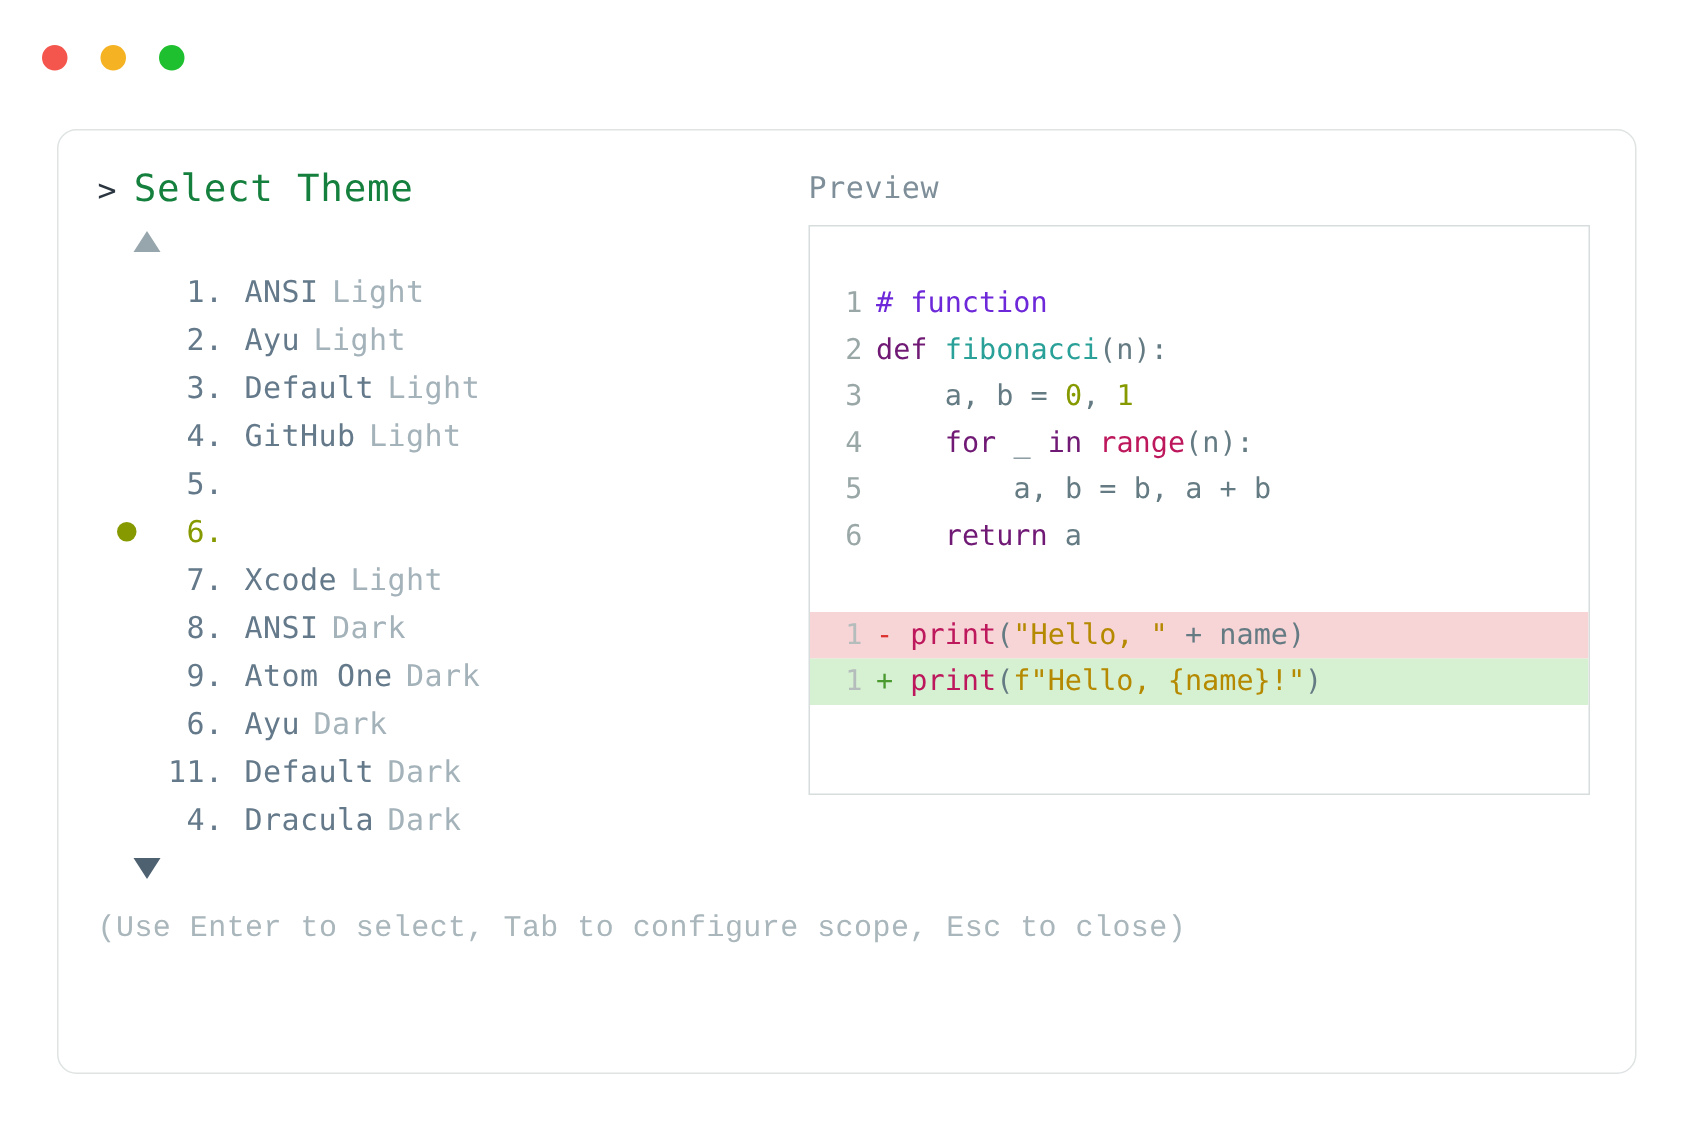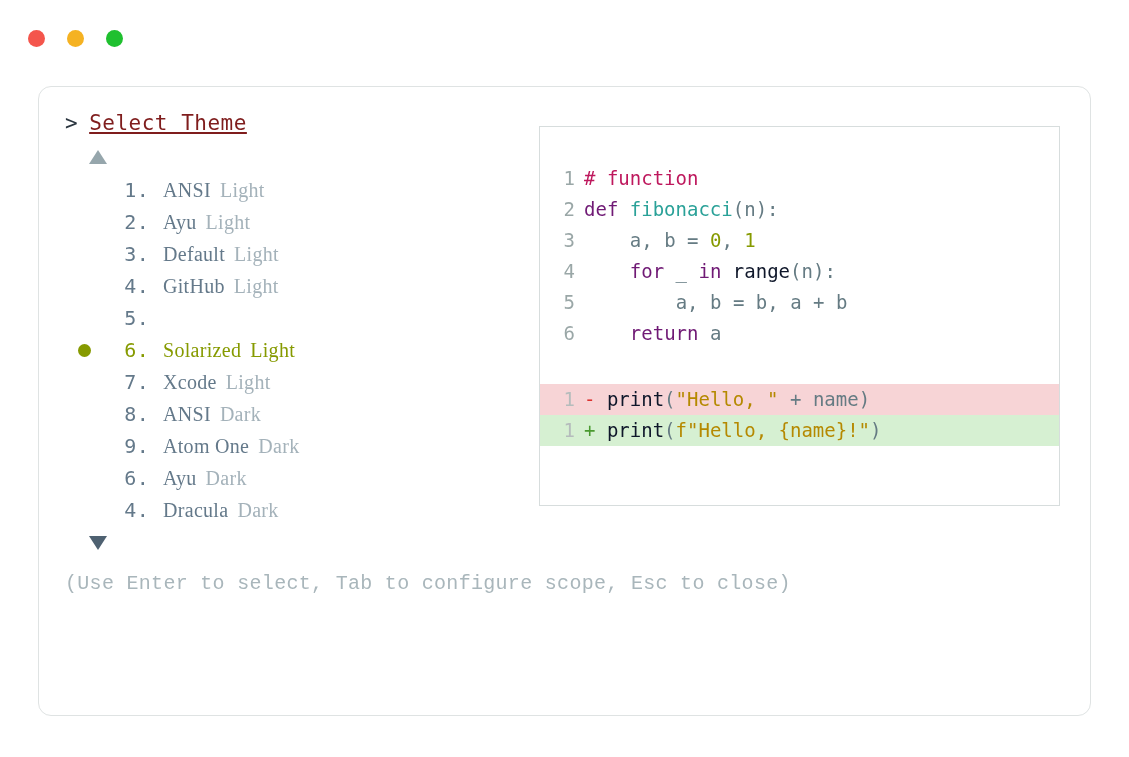--- a/index.html
+++ b/index.html
@@ -39,21 +39,21 @@
   .col-right { flex: 1 1 auto; }
 
   
   .prompt-row {
     display: flex; align-items: baseline; gap: 11px;
     font-size: 21px; line-height: 1;
     color: #1f2933;
     letter-spacing: 0.5px;
   }
   .prompt-chevron { color: #2b3640; font-size: 21px; }
-  .prompt-title { color: #7f1d1d; font-size: 21px; text-decoration: underline; }
+  .prompt-title { color: #15803d; font-size: 25px; }
 
   .preview-label {
     font-size: 20px; color: #7f8f99; letter-spacing: 0.4px;
     padding-left: 2px;
   }
 
   
   .arrow-up, .arrow-down {
     width: 0; height: 0;
     border-left: 9px solid transparent;
@@ -77,21 +77,21 @@
   }
   .bullet {
     width: 13px; height: 13px; border-radius: 50%;
     background: #869a00;
   }
   .num-cell {
     width: 46px; flex: 0 0 46px;
     text-align: right;
     color: #64798a;
   }
-  .name-cell { padding-left: 14px; color: #64798a; font-family: Liberation Serif, serif; }
+  .name-cell { padding-left: 14px; color: #64798a; }
   .variant { color: #a4b2ba; padding-left: 9px; }
 
   .theme-row.selected .num-cell,
   .theme-row.selected .name-cell { color: #869a00; }
   .theme-row.selected .variant   { color: #869a00; }
 
   
   .preview-panel {
     margin-top: 13px;
     margin-left: 2px;
@@ -107,24 +107,24 @@
   .code-line { display: flex; }
   .ln {
     width: 44px; flex: 0 0 44px;
     text-align: right;
     color: #9aa7a7;
     padding-right: 9px;
   }
   .code-body { flex: 1 1 auto; }
 
   
-  .t-comment { color: #be185d; }
+  .t-comment { color: #6d28d9; }
   .t-keyword { color: #701a75; }
   .t-func    { color: #2aa198; }
-  .t-builtin { color: #0f172a; }
+  .t-builtin { color: #be185d; }
   .t-num     { color: #869a00; }
   .t-string  { color: #b58900; }
   .t-plain   { color: #657b83; }
   .t-punct   { color: #657b83; }
 
   .diff-block { margin-top: 35px; }
   .code-line.diff-del { background: #f7d4d6; }
   .code-line.diff-add { background: #d6f0d2; }
   .diff-del .ln, .diff-add .ln { color: #b5bcbc; }
   .sign-del { color: #dc322f; }
@@ -185,21 +185,20 @@
             </div>
             <div class="theme-row">
               <div class="bullet-cell"></div>
               <div class="num-cell">5.</div>
             </div>
             <div class="theme-row selected">
               <div class="bullet-cell">
                 <span class="bullet" style="background: rgb(134, 154, 0);"></span>
               </div>
               <div class="num-cell">6.</div>
-              <div class="name-cell">Solarized<span class="variant">Light</span></div>
             </div>
             <div class="theme-row">
               <div class="bullet-cell"></div>
               <div class="num-cell">7.</div>
               <div class="name-cell">Xcode<span class="variant">Light</span></div>
             </div>
             <div class="theme-row">
               <div class="bullet-cell"></div>
               <div class="num-cell">8.</div>
               <div class="name-cell">ANSI<span class="variant">Dark</span></div>
@@ -209,30 +208,36 @@
               <div class="num-cell">9.</div>
               <div class="name-cell">Atom One<span class="variant">Dark</span></div>
             </div>
             <div class="theme-row">
               <div class="bullet-cell"></div>
               <div class="num-cell">6.</div>
               <div class="name-cell">Ayu<span class="variant">Dark</span></div>
             </div>
             <div class="theme-row">
               <div class="bullet-cell"></div>
+              <div class="num-cell">11.</div>
+              <div class="name-cell">Default<span class="variant">Dark</span></div>
+            </div>
+            <div class="theme-row">
+              <div class="bullet-cell"></div>
               <div class="num-cell">4.</div>
               <div class="name-cell">Dracula<span class="variant">Dark</span></div>
             </div>
           </div>
 
         <div class="arrow-down"></div>
       </div>
 
       <div class="col-right">
 
+        <div class="preview-label">Preview</div>
 
         <div class="preview-panel">
           <div class="code" id="code-block"><div class="code-line"><span class="ln">1</span><span class="code-body"><span class="t-comment"># function</span></span></div><div class="code-line"><span class="ln">2</span><span class="code-body"><span class="t-keyword">def</span><span class="t-punct"> </span><span class="t-func">fibonacci</span><span class="t-punct">(</span><span class="t-plain">n</span><span class="t-punct">)</span><span class="t-punct">:</span></span></div><div class="code-line"><span class="ln">3</span><span class="code-body"><span class="t-punct"> </span><span class="t-punct"> </span><span class="t-punct"> </span><span class="t-punct"> </span><span class="t-plain">a</span><span class="t-punct">,</span><span class="t-punct"> </span><span class="t-plain">b</span><span class="t-punct"> </span><span class="t-punct">=</span><span class="t-punct"> </span><span class="t-num">0</span><span class="t-punct">,</span><span class="t-punct"> </span><span class="t-num">1</span></span></div><div class="code-line"><span class="ln">4</span><span class="code-body"><span class="t-punct"> </span><span class="t-punct"> </span><span class="t-punct"> </span><span class="t-punct"> </span><span class="t-keyword">for</span><span class="t-punct"> </span><span class="t-plain">_</span><span class="t-punct"> </span><span class="t-keyword">in</span><span class="t-punct"> </span><span class="t-builtin">range</span><span class="t-punct">(</span><span class="t-plain">n</span><span class="t-punct">)</span><span class="t-punct">:</span></span></div><div class="code-line"><span class="ln">5</span><span class="code-body"><span class="t-punct"> </span><span class="t-punct"> </span><span class="t-punct"> </span><span class="t-punct"> </span><span class="t-punct"> </span><span class="t-punct"> </span><span class="t-punct"> </span><span class="t-punct"> </span><span class="t-plain">a</span><span class="t-punct">,</span><span class="t-punct"> </span><span class="t-plain">b</span><span class="t-punct"> </span><span class="t-punct">=</span><span class="t-punct"> </span><span class="t-plain">b</span><span class="t-punct">,</span><span class="t-punct"> </span><span class="t-plain">a</span><span class="t-punct"> </span><span class="t-punct">+</span><span class="t-punct"> </span><span class="t-plain">b</span></span></div><div class="code-line"><span class="ln">6</span><span class="code-body"><span class="t-punct"> </span><span class="t-punct"> </span><span class="t-punct"> </span><span class="t-punct"> </span><span class="t-keyword">return</span><span class="t-punct"> </span><span class="t-plain">a</span></span></div></div>
           <div class="code diff-block" id="diff-block"><div class="code-line diff-del"><span class="ln">1</span><span class="code-body"><span class="sign-del">-</span> <span class="t-builtin">print</span><span class="t-punct">(</span><span class="t-string">"Hello, "</span><span class="t-punct"> </span><span class="t-punct">+</span><span class="t-punct"> </span><span class="t-plain">name</span><span class="t-punct">)</span></span></div><div class="code-line diff-add"><span class="ln">1</span><span class="code-body"><span class="sign-add">+</span> <span class="t-builtin">print</span><span class="t-punct">(</span><span class="t-string">f"Hello, {name}!"</span><span class="t-punct">)</span></span></div></div>
         </div>
       </div>
     </div>
 
     <div class="hint">(Use Enter to select, Tab to configure scope, Esc to close)</div>
   </div>

